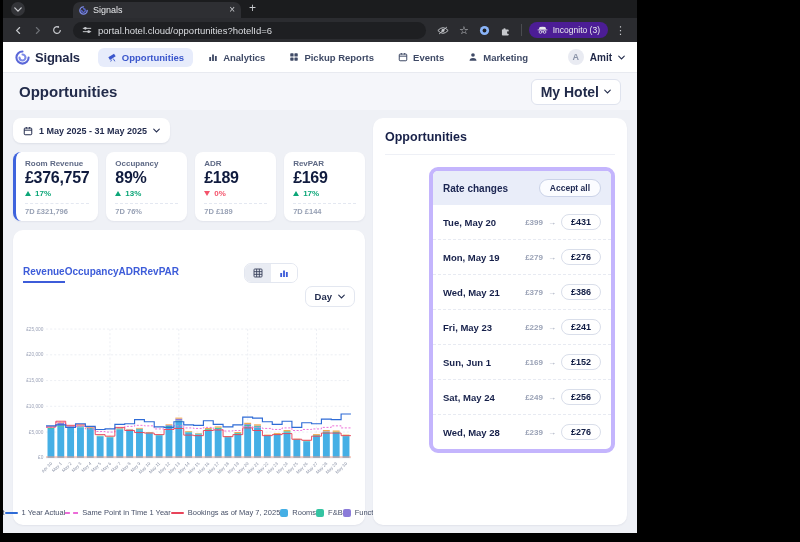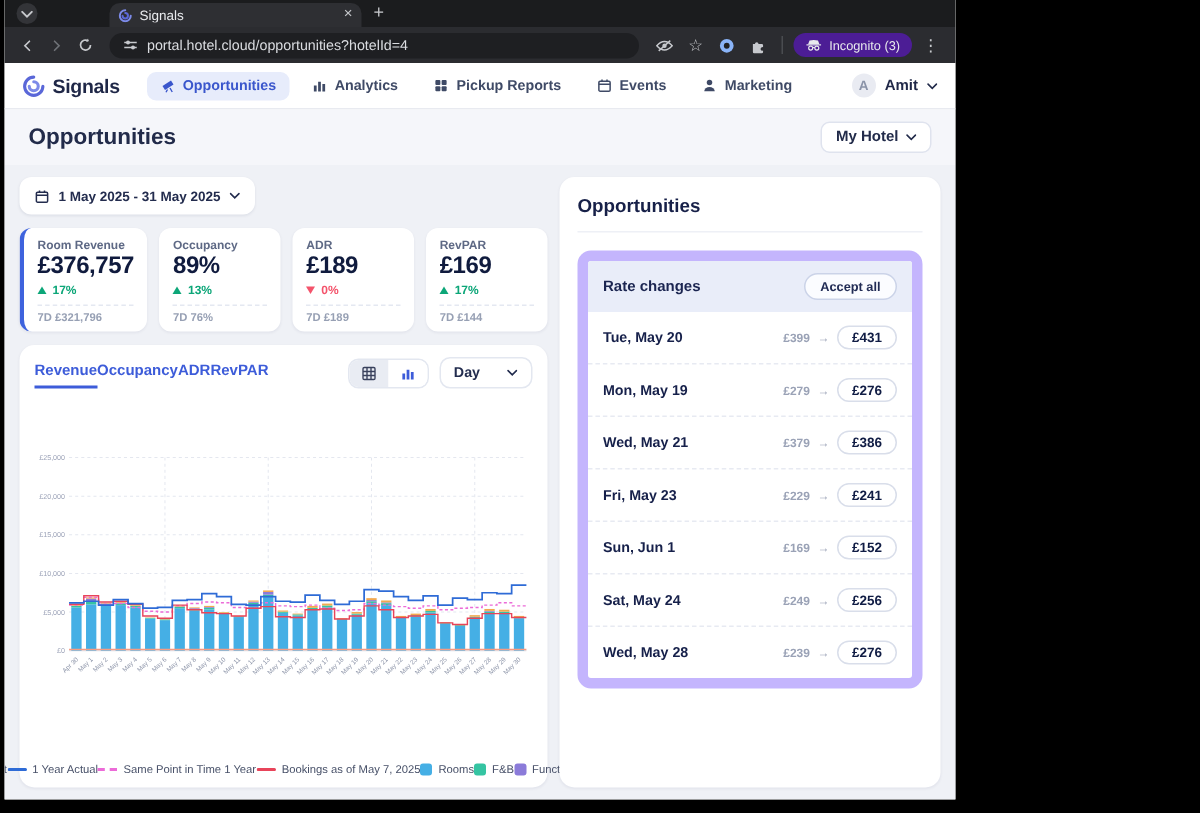--- a/index.html
+++ b/index.html
@@ -30,21 +30,21 @@
   .nav-item { display:flex; align-items:center; gap:5px; font-size:9.5px; font-weight:700; color:#3f4a66; padding:4px 9px; border-radius:6px; }
   .nav-item.active { background:#e7ecfb; color:#3a56cc; }
   .nav-ic { display:flex; align-items:center; }
   .user { display:flex; align-items:center; gap:6px; }
   .avatar { width:16px; height:16px; border-radius:50%; background:#e9ebf2; color:#8a93a8; font-size:9px; font-weight:700; display:flex; align-items:center; justify-content:center; }
   .user-name { font-size:10px; font-weight:700; color:#1f2747; }
 
   
   .pagehead { height:37px; background:#f5f6fa; display:flex; align-items:center; justify-content:space-between; padding:0 16px; flex:0 0 auto; }
   .page-title { font-size:15px; font-weight:700; color:#222b4a; }
-  .hotel-btn { background:#fff; border:1px solid #dfe3ee; border-radius:6px; padding:4px 9px; font-size:10px; font-weight:700; color:#222b4a; display:flex; align-items:center; gap:5px; }
+  .hotel-btn { background:#fff; border:1px solid #dfe3ee; border-radius:6px; padding:4px 9px; font-size:14px; font-weight:700; color:#222b4a; display:flex; align-items:center; gap:5px; }
 
   
   .main { flex:1; background:#eff1f6; display:flex; gap:8px; padding:8px 10px; overflow:hidden; }
   .leftcol { flex:1; display:flex; flex-direction:column; min-width:0; }
   .filters { display:flex; justify-content:space-between; align-items:center; height:25px; }
   .filter-btn { background:#fff; border-radius:8px; padding:0 10px; height:25px; display:inline-flex; align-items:center; gap:6px; font-size:9px; font-weight:700; color:#232c4e; box-shadow:0 1px 2px rgba(16,24,64,.08); }
 
   .kpi-row { display:flex; gap:8px; margin-top:9px; }
   .kpi { flex:1; background:#fff; border-radius:8px; padding:7px 9px 5px; box-shadow:0 1px 2px rgba(16,24,64,.06); }
   .kpi.selected { border-left:3px solid #3e63dd; }
@@ -58,33 +58,33 @@
 
   .chart-card { margin-top:9px; flex:1; background:#fff; border-radius:10px; padding:8px 10px 6px; box-shadow:0 1px 2px rgba(16,24,64,.06); display:flex; flex-direction:column; min-height:0; }
   .chart-head { display:flex; justify-content:space-between; align-items:center; margin-bottom:4px; }
   .ctabs { display:flex; }
   .ctab { font-size:10px; font-weight:700; color:#3d5cd9; padding:3px 0 4px; border-bottom:2px solid transparent; }
   .ctab.active { border-bottom-color:#3d5cd9; }
   .chart-ctrls { display:flex; align-items:center; gap:7px; }
   .toggle-group { display:flex; border:1px solid #e3e7f0; border-radius:7px; overflow:hidden; }
   .tg-btn { padding:4px 8px; background:#fff; color:#3d5cd9; display:flex; align-items:center; }
   .tg-btn.active { background:#e9ecf3; color:#39415c; }
-  .day-btn { border:1px solid #e3e7f0; border-radius:7px; padding:4px 9px; font-size:9.5px; font-weight:700; color:#222c4e; display:flex; align-items:center; gap:18px; background:#fff; }
+  .day-btn { border:1px solid #e3e7f0; border-radius:7px; padding:4px 9px; font-size:9.5px; font-weight:700; color:#222c4e; display:flex; align-items:center; gap:6px; background:#fff;margin-top:48px; }
   #chart-box { flex:1; min-height:0; }
   #chart-box svg { display:block; width:100%; height:100%; }
   #chart-legend { display:flex; justify-content:center; align-items:center; font-size:7.5px; color:#475068; flex-wrap:nowrap; padding:1px 0 2px; }
   .lg-item { display:flex; align-items:center; gap:4px; white-space:nowrap; }
   .sw-line { width:13px; height:0; border-top:2px solid; border-radius:2px; }
   .sw-dash { width:13px; height:0; border-top:2px dashed; }
   .sw-sq { width:8px; height:8px; border-radius:2px; }
 
   
   .sidecol { width:254px; background:#fff; border-radius:10px; box-shadow:0 1px 2px rgba(16,24,64,.06); padding:12px; display:flex; flex-direction:column; }
   .sb-title { font-size:12.5px; font-weight:800; color:#172048; padding-bottom:10px; border-bottom:1px solid #eef0f6; }
-  .rate-card { margin-top:12px; border:7px solid #c4b5fd; border-radius:9px; overflow:hidden; }
+  .rate-card { margin-top:12px; border:4px solid #c4b5fd; border-radius:9px; overflow:hidden;margin-left:44px; }
   .rate-head { background:#e9edf9; padding:8px 10px; display:flex; justify-content:space-between; align-items:center; }
   .rate-head-title { font-size:10px; font-weight:800; color:#1b2551; }
   .accept-all { background:#fbfcff; border:1px solid #cbd3e8; border-radius:999px; padding:3px 10px; font-size:8.5px; font-weight:700; color:#222c55; }
   .rate-row { padding:9px 10px; display:flex; justify-content:space-between; align-items:center; }
   .rate-row + .rate-row { border-top:1px dashed #e7eaf2; }
   .rate-date { font-size:9.5px; font-weight:700; color:#16204a; }
   .rate-right { display:flex; align-items:center; gap:5px; }
   .rate-old, .rate-arrow { font-size:8px; font-weight:700; color:#9aa2b6; }
   .rate-pill { border:1px solid #d9deea; border-radius:999px; padding:2px 9px; font-size:9px; font-weight:800; color:#101c44; background:#fff; }
 </style>
@@ -131,21 +131,21 @@
       </span>
     <div class="omnibox">
       <span class="tb-ic" style="padding:0">
           <svg width="10" height="10" viewBox="0 0 12 12">
             <line x1="1" y1="4" x2="11" y2="4" stroke="currentColor" stroke-width="1.2"></line>
             <circle cx="4" cy="4" r="1.6" fill="currentColor"></circle>
             <line x1="1" y1="8" x2="11" y2="8" stroke="currentColor" stroke-width="1.2"></line>
             <circle cx="8" cy="8" r="1.6" fill="currentColor"></circle>
           </svg>
         </span>
-      <span class="url">portal.hotel.cloud/opportunities?hotelId=4</span>
+      <span class="url">portal.hotel.cloud/opportunities?hotelId=6</span>
     </div>
     <span class="tb-ic">
         <svg width="12" height="9" viewBox="0 0 14 10">
           <path d="M1 5 Q7 -1.5 13 5 Q7 11.5 1 5 Z" fill="none" stroke="currentColor" stroke-width="1.1"></path>
           <circle cx="7" cy="5" r="1.7" fill="currentColor"></circle>
           <line x1="2.5" y1="9" x2="11.5" y2="1" stroke="currentColor" stroke-width="1.1"></line>
         </svg>
       </span>
     <span class="tb-ic" style="font-size:11px">☆</span>
     <span class="tb-ic">

